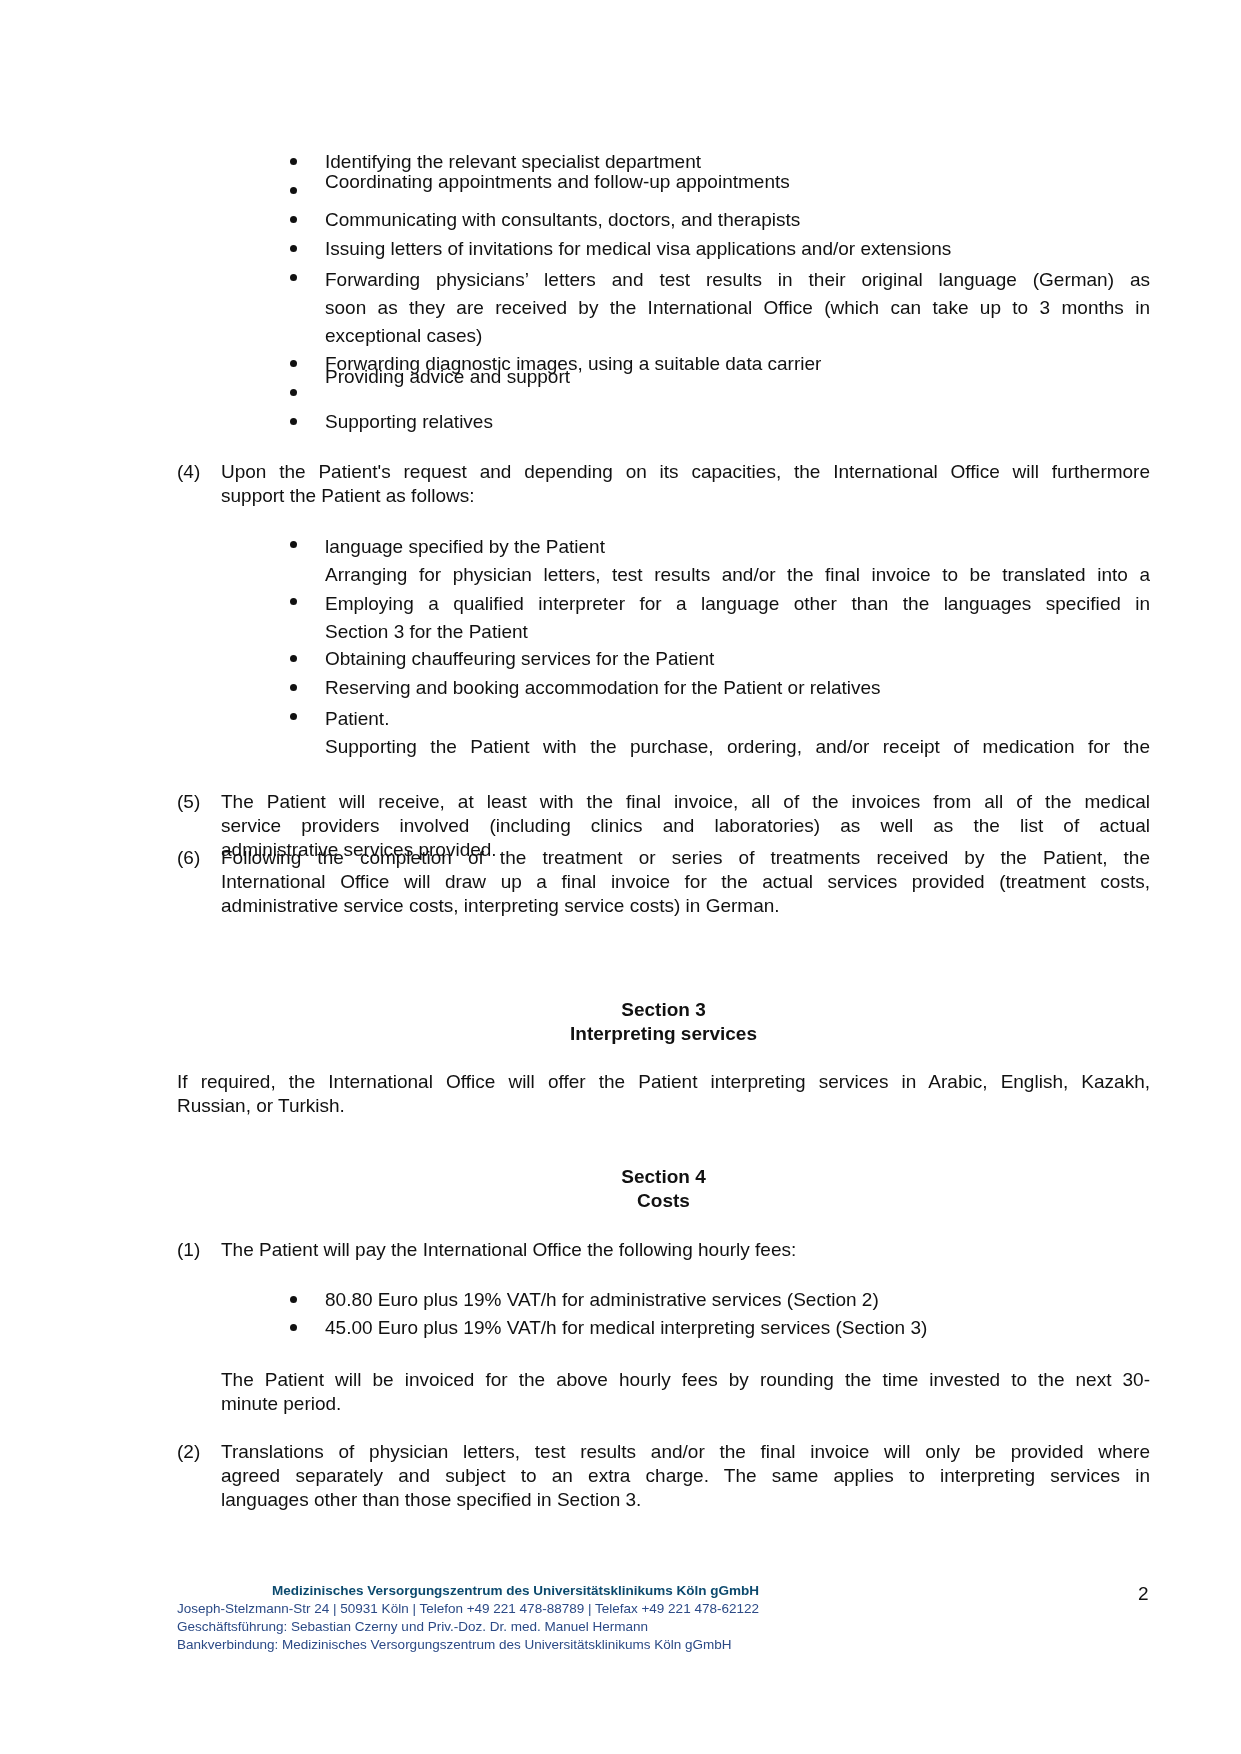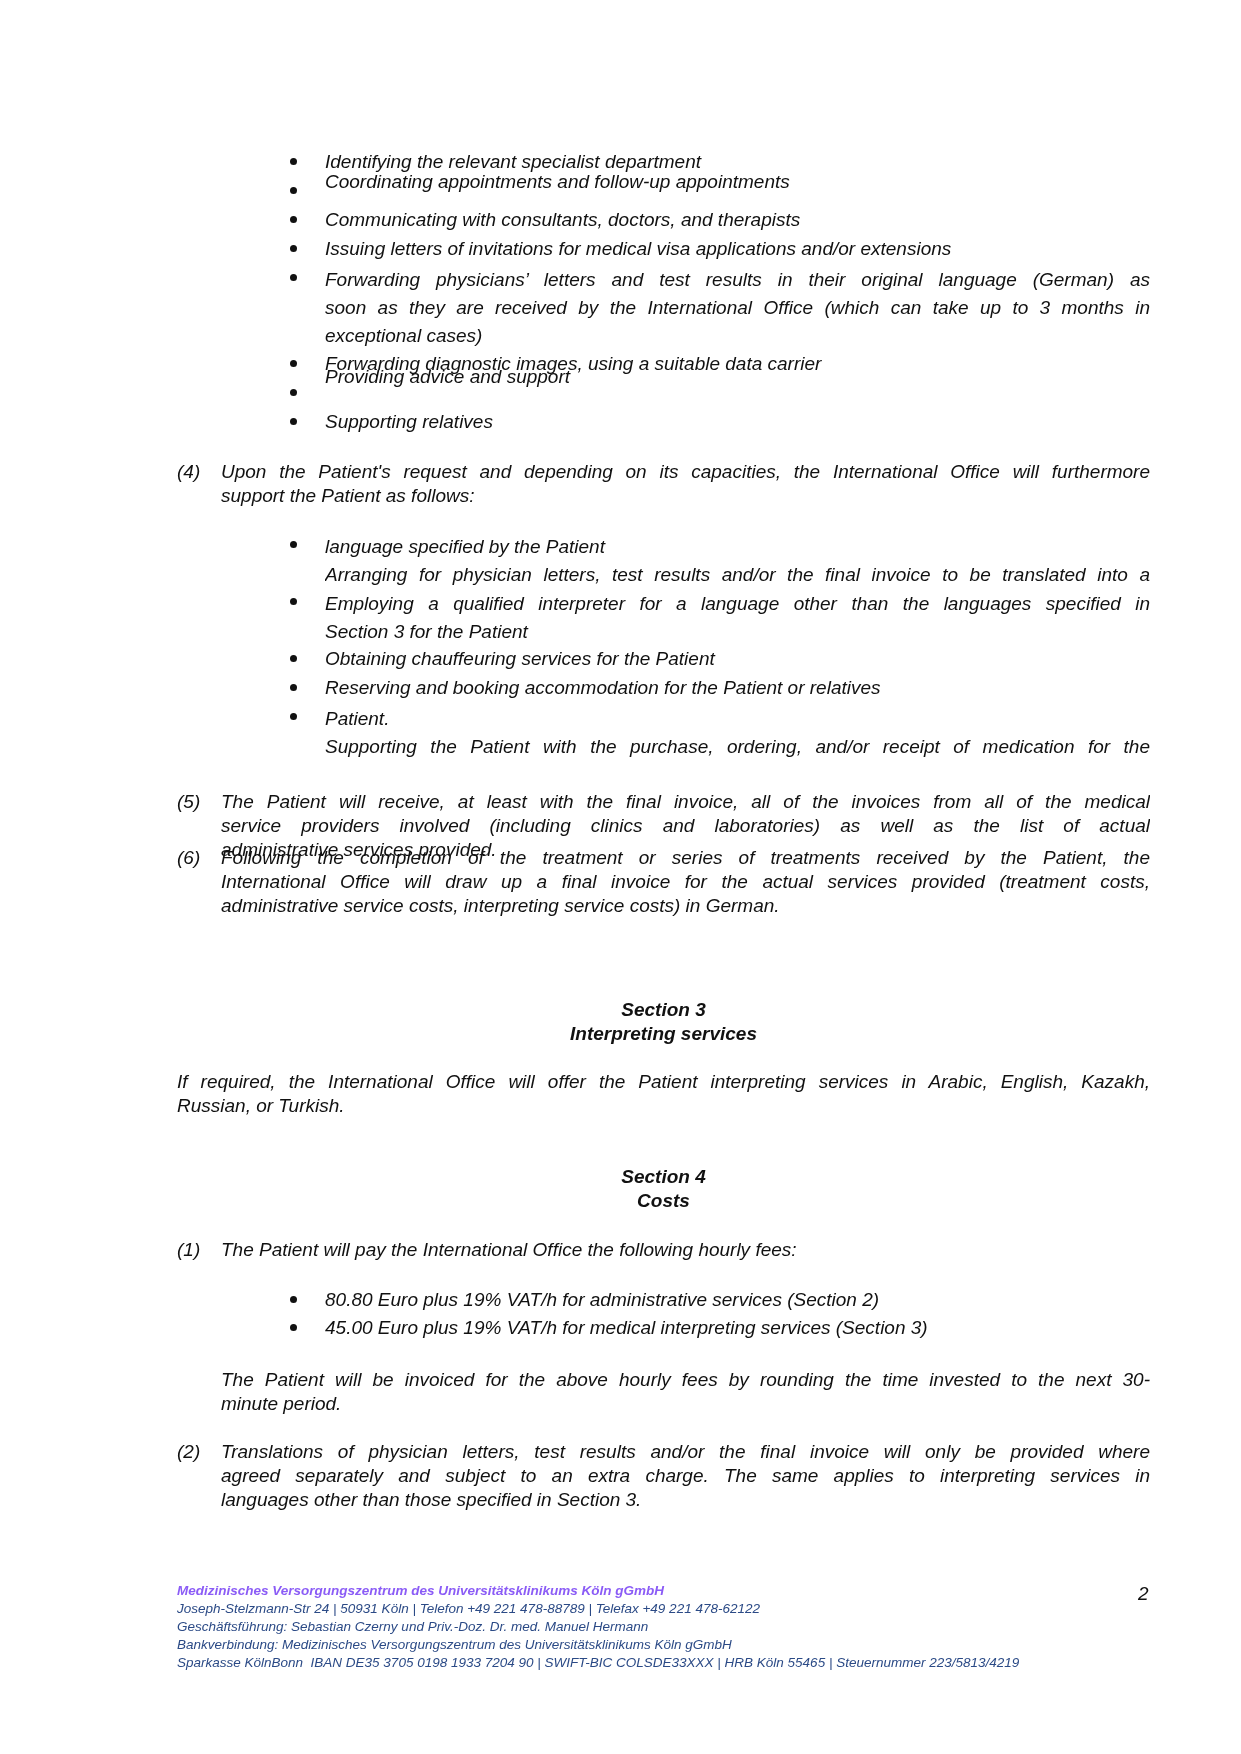--- a/index.html
+++ b/index.html
@@ -1,27 +1,27 @@
 <!DOCTYPE html>
 <html><head>
 <meta charset="utf-8">
 <style>
   html, body { margin: 0; padding: 0; background: #ffffff; }
   body { width: 1241px; height: 1754px; position: relative; overflow: hidden;
          font-family: "Liberation Sans", sans-serif; color: #111111; }
-  .page { position: absolute; left: 0; top: 0; width: 1241px; height: 1754px; background: #fff; font-style: italic; }
+  .page { position: absolute; left: 0; top: 0; width: 1241px; height: 1754px; background: #fff; }
   .bullet-dot { position: absolute; left: 290px; width: 7px; height: 7px; border-radius: 50%; background: #111; }
   .btext { position: absolute; left: 325px; width: 825px; font-size: 19px; line-height: 24px; }
   .num { position: absolute; left: 177px; font-size: 19px; line-height: 24px; }
   .ptext { position: absolute; left: 221px; width: 929px; font-size: 19px; line-height: 24px; }
   .jl { display: block; text-align: justify; text-align-last: justify; height: 24px; overflow: hidden; }
   .jl.last { text-align-last: left; }
   .heading { position: absolute; left: 0; width: 1327px; text-align: center; font-weight: bold; font-size: 19px; line-height: 24px; }
   .footer { position: absolute; left: 177px; top: 1582px; font-family: "Liberation Sans", sans-serif; font-size: 13.5px; line-height: 18px; color: #2b4a86; }
-  .footer .f-bold { font-weight: bold; color: #8b5cf6; }
+  .footer .f-bold { font-weight: bold; color: #0c4a6e; text-align: right; }
   .pagenum { position: absolute; left: 1138px; top: 1582px; font-size: 19px; line-height: 24px; color: #111; }
 </style>
 </head>
 <body>
 
 <div class="page">
 
   <div>
     <div class="bullet-dot" style="top:158px"></div>
     <div class="btext" style="top:150px">
@@ -159,17 +159,16 @@
       <span class="jl">agreed separately and subject to an extra charge. The same applies to interpreting services in</span>
       <span class="jl last">languages other than those specified in Section 3.</span>
     </div>
   </div>
 
   <div class="footer">
     <div class="f-bold">Medizinisches Versorgungszentrum des Universitätsklinikums Köln gGmbH</div>
     <div>Joseph-Stelzmann-Str 24 | 50931 Köln | Telefon +49 221 478-88789 | Telefax +49 221 478-62122</div>
     <div>Geschäftsführung: Sebastian Czerny und Priv.-Doz. Dr. med. Manuel Hermann</div>
     <div>Bankverbindung: Medizinisches Versorgungszentrum des Universitätsklinikums Köln gGmbH</div>
-    <div style="white-space:pre">Sparkasse KölnBonn  IBAN DE35 3705 0198 1933 7204 90 | SWIFT-BIC COLSDE33XXX | HRB Köln 55465 | Steuernummer 223/5813/4219</div>
   </div>
   <div class="pagenum">2</div>
 
 </div>
 
 </body></html>

